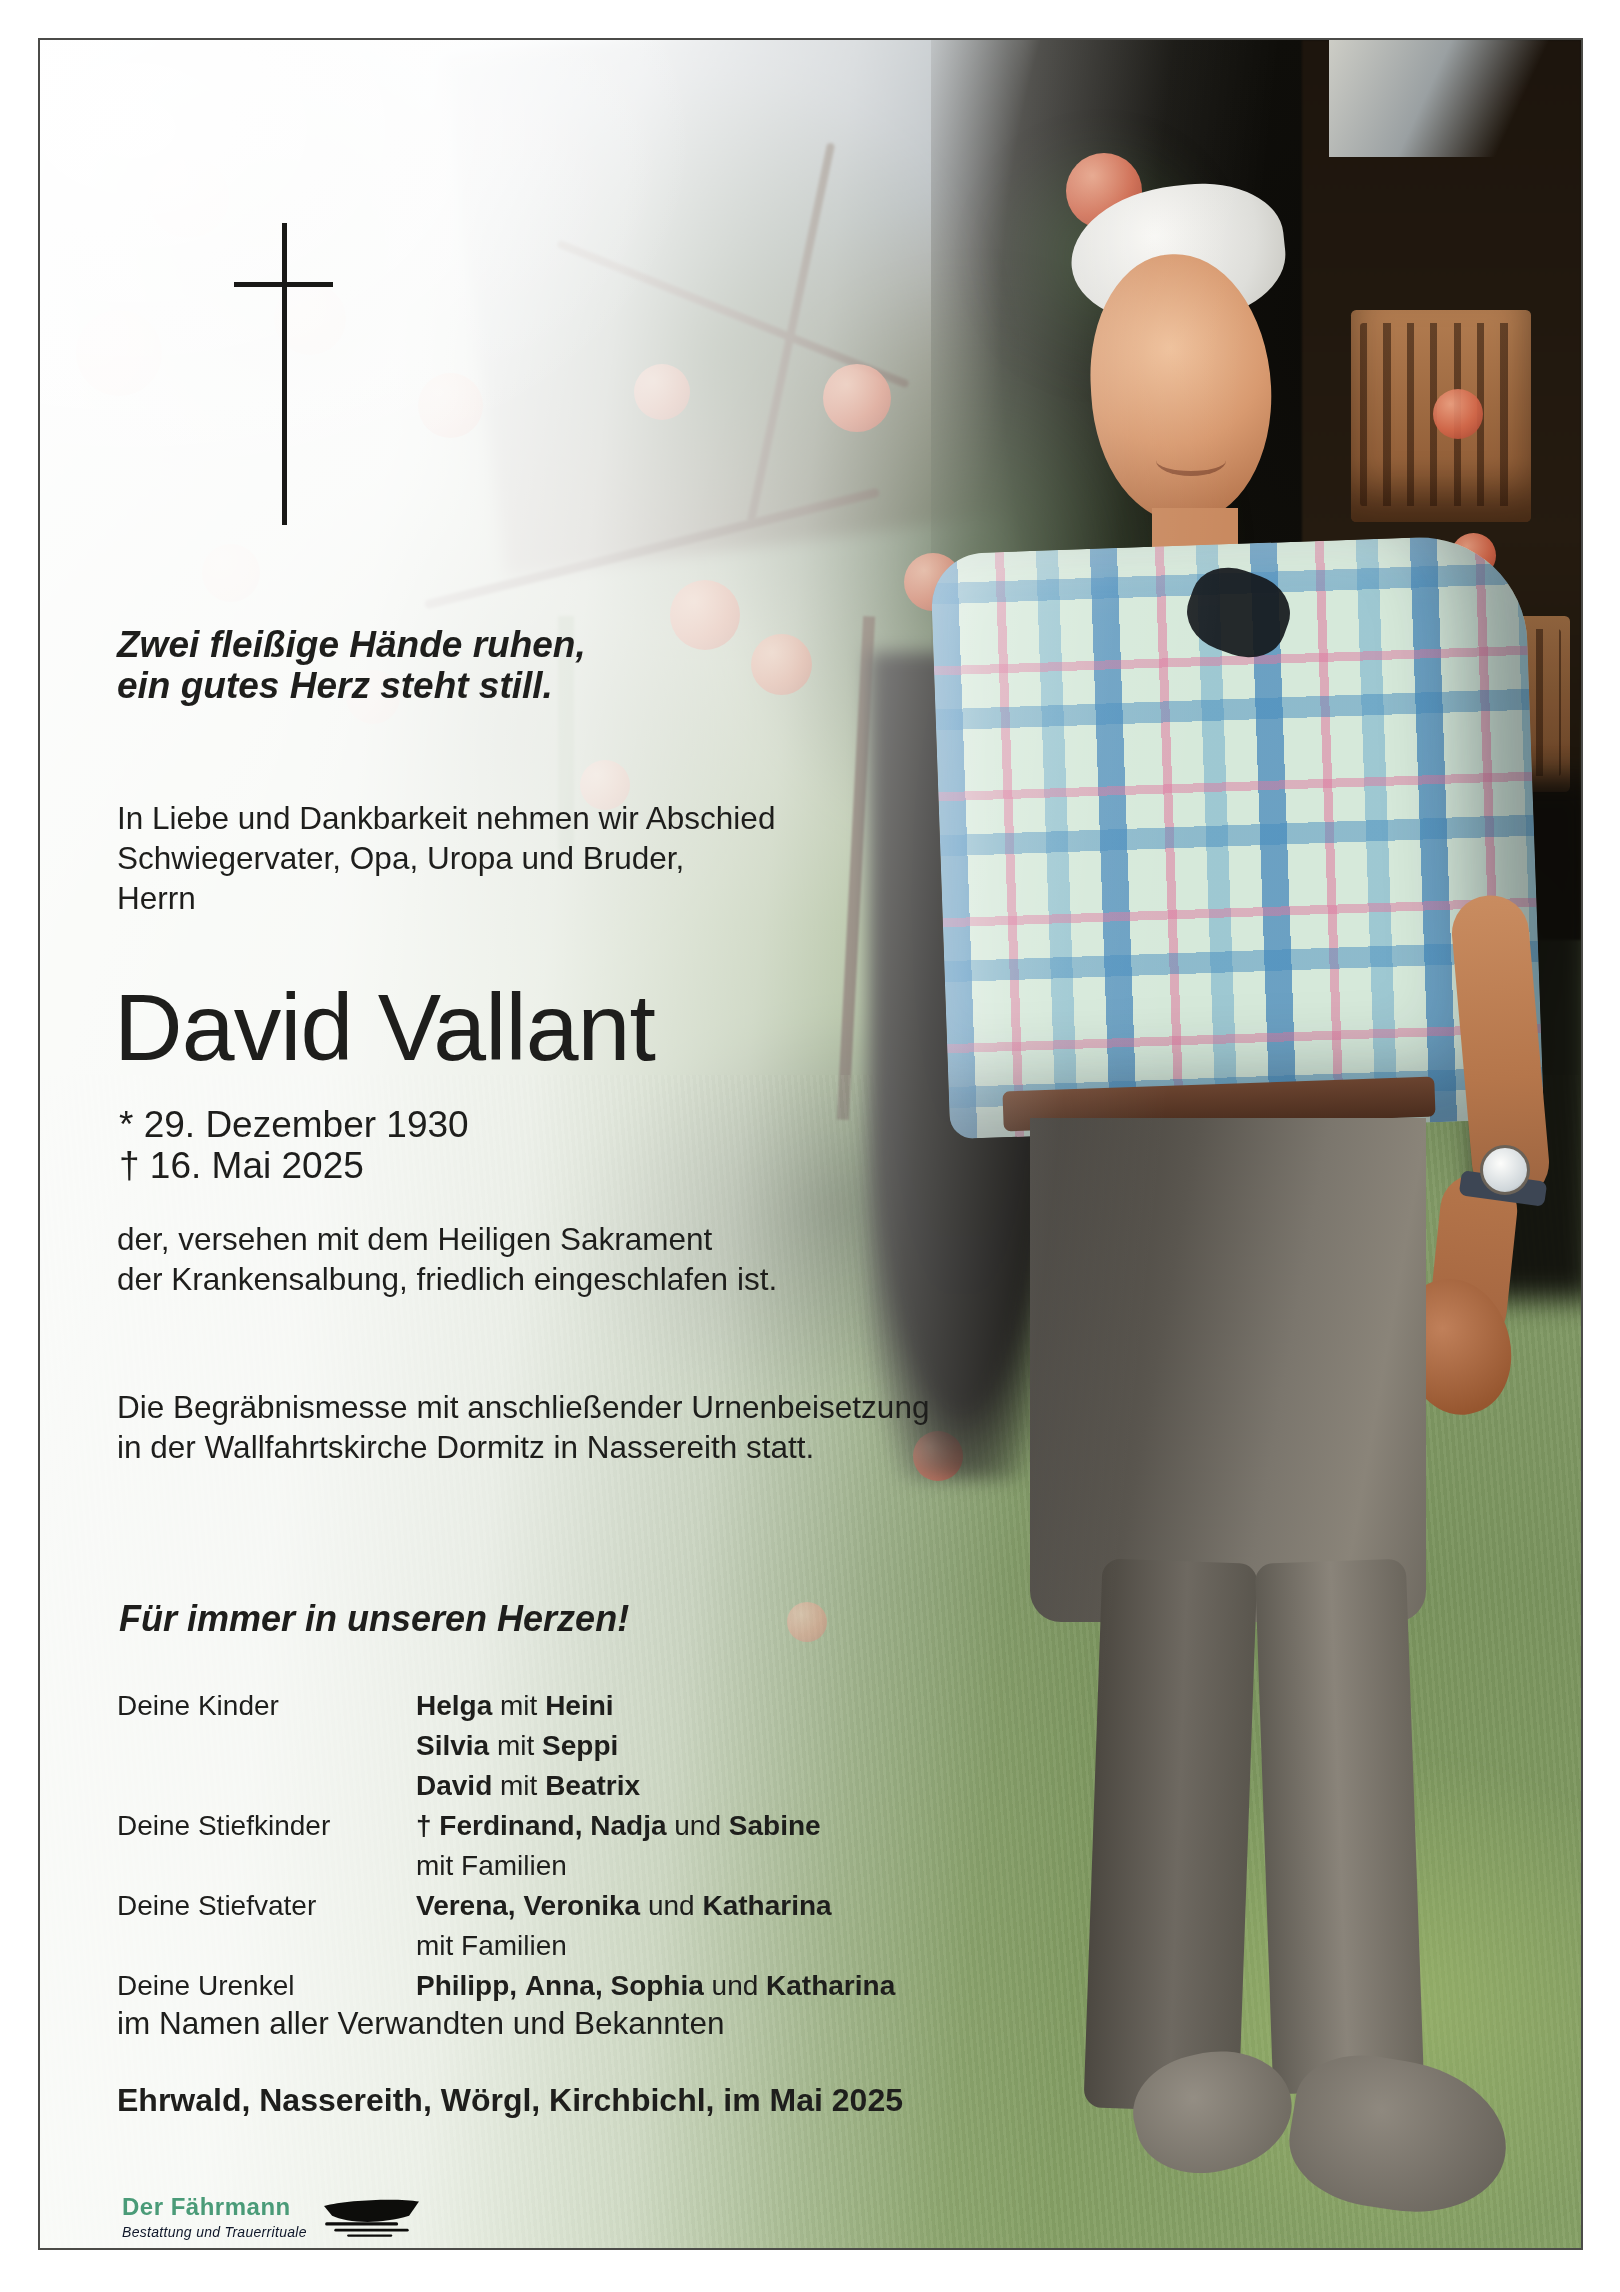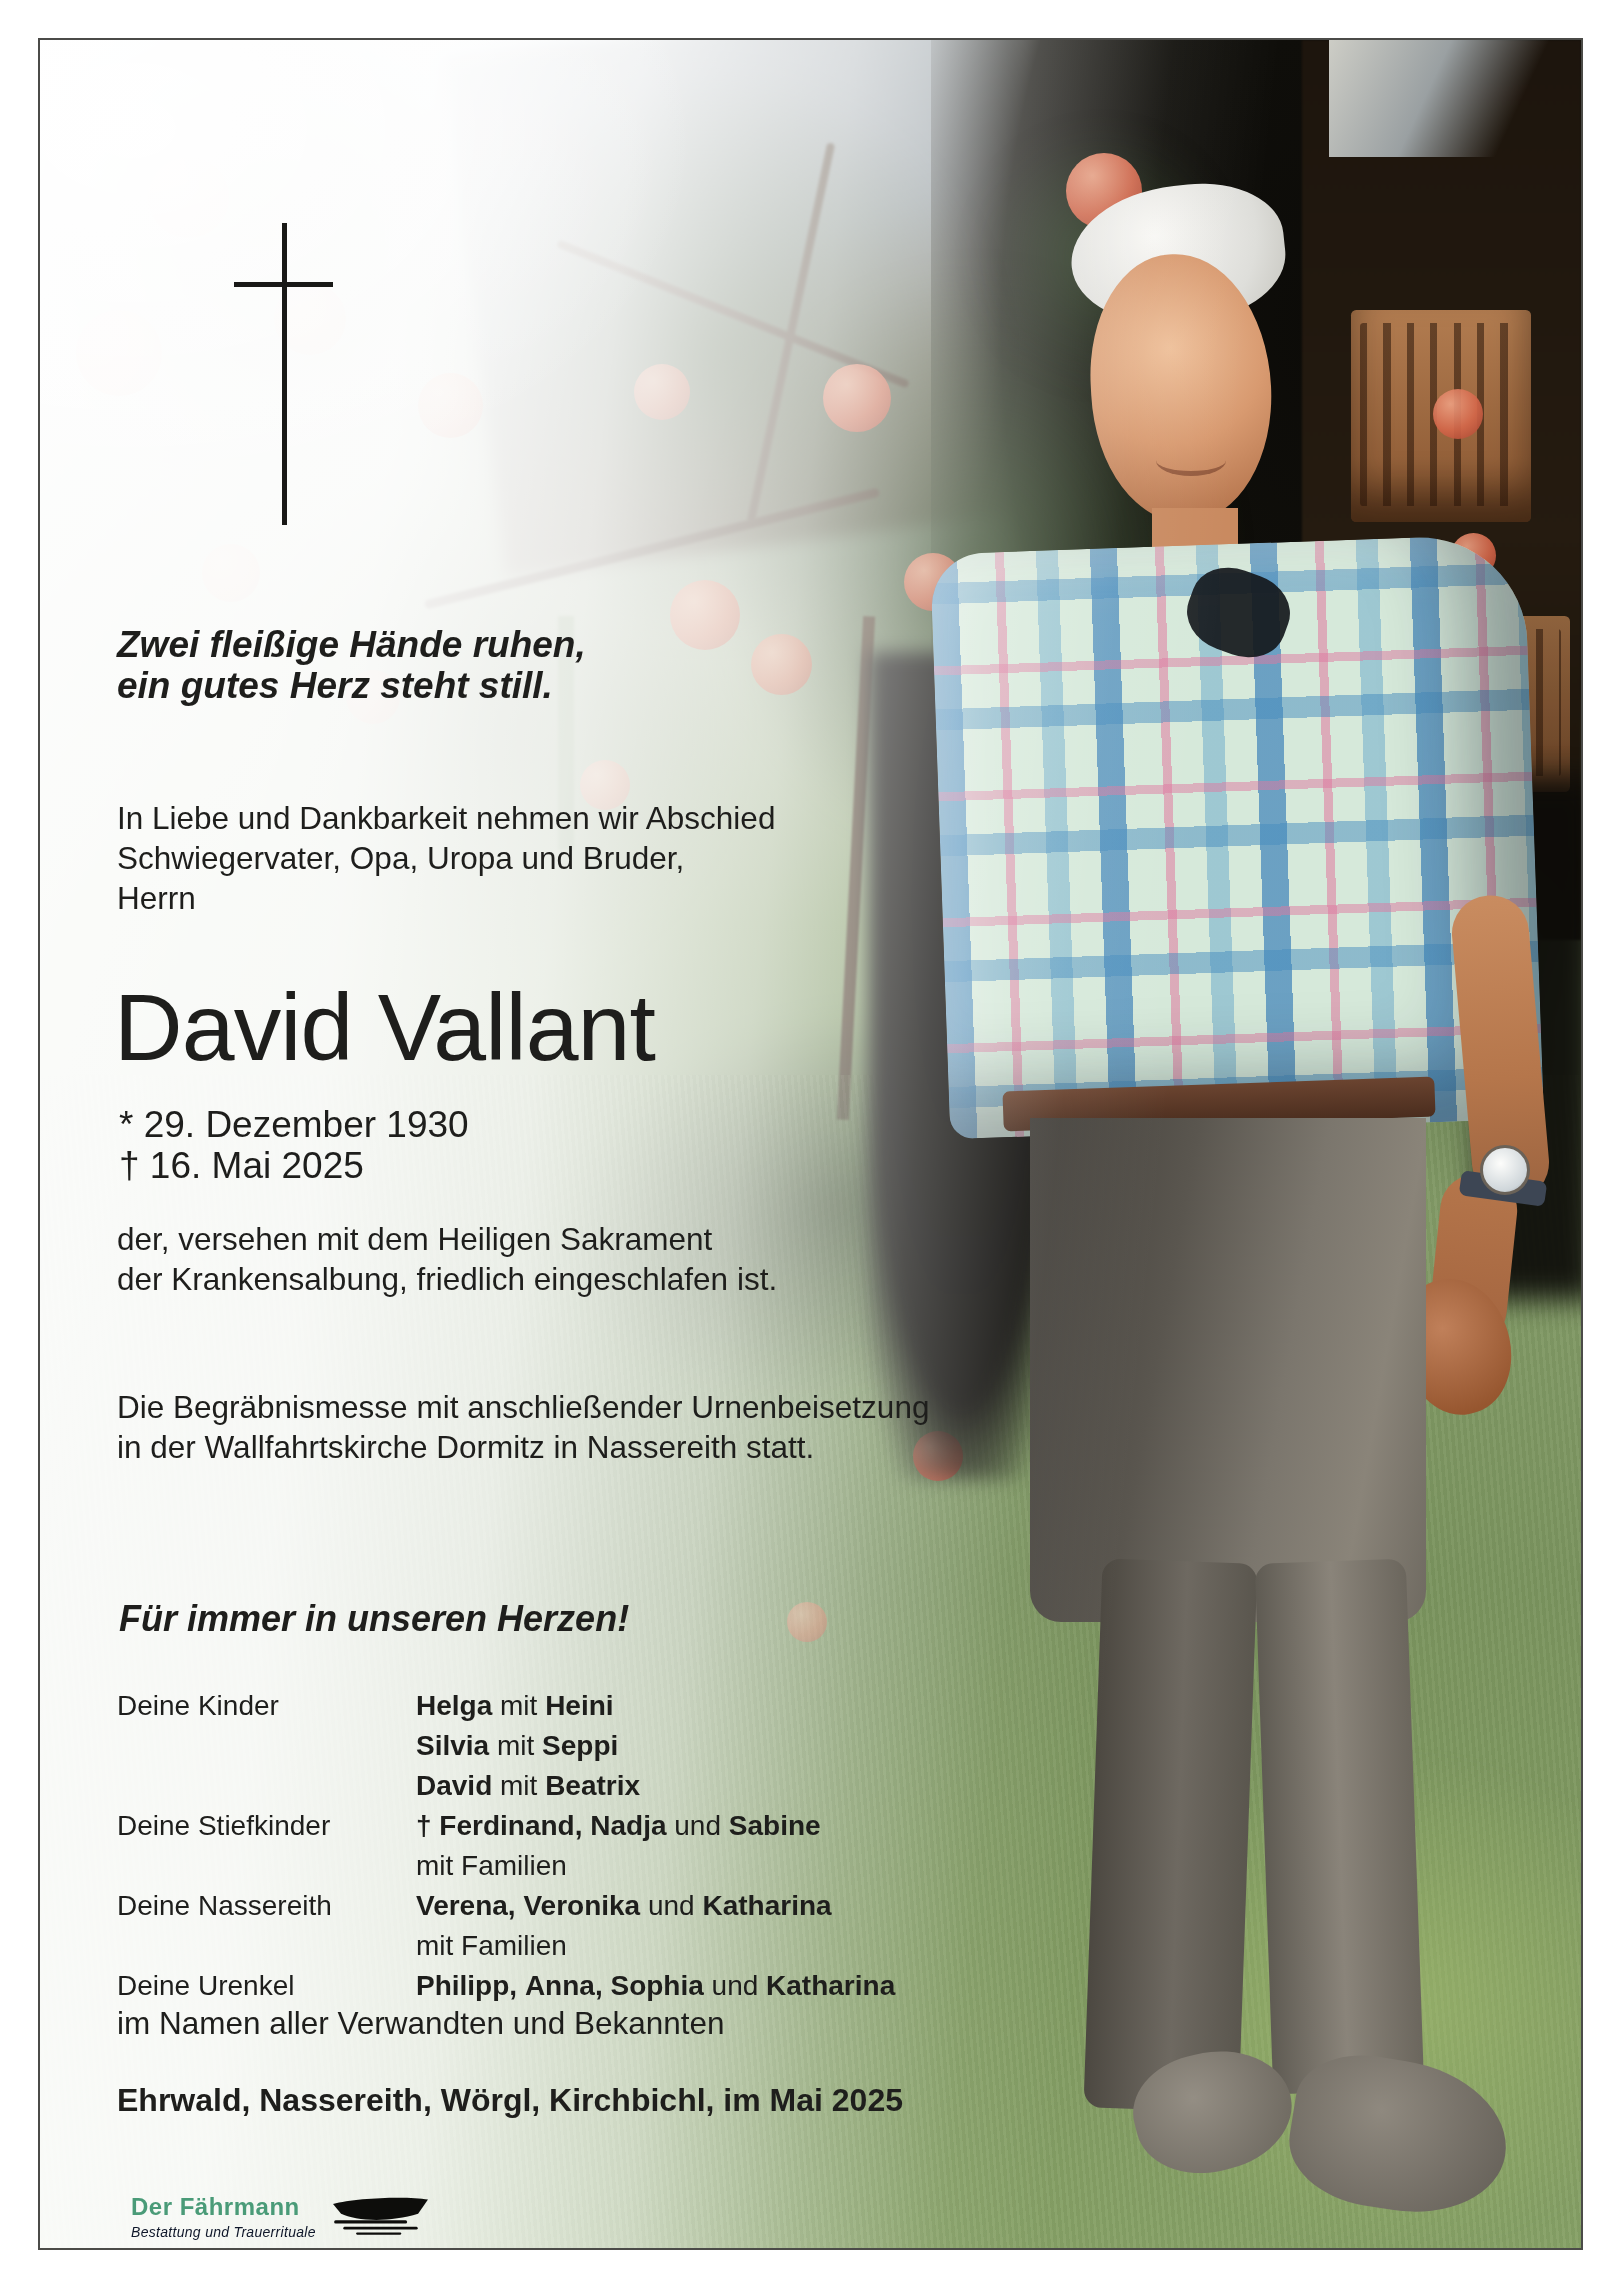--- a/index.html
+++ b/index.html
@@ -83,21 +83,21 @@
   .dates{left:79px;top:1064px;font-size:37px;line-height:41px;}
   .passing{left:77px;top:1179px;font-size:31.5px;line-height:40px;}
   .funeral{left:77px;top:1347px;font-size:31.5px;line-height:40px;}
   .hearts{left:79px;top:1557px;font-size:36px;line-height:43px;font-weight:bold;font-style:italic;}
   .family{left:77px;top:1646px;font-size:28px;line-height:40px;}
   .family .row{display:flex;}
   .family .lbl{width:299px;flex:none;}
   .family b{font-weight:bold;}
   .closing{left:77px;top:1963px;font-size:31.5px;line-height:40px;}
   .cities{left:77px;top:2040px;font-size:32px;line-height:41px;font-weight:bold;}
-  .logo{left:91px;top:2153px;display:flex;align-items:flex-start;}
+  .logo{left:82px;top:2153px;display:flex;align-items:flex-end;}
   .logo-name{font-size:24px;font-weight:bold;color:var(--logo-green);letter-spacing:0.5px;}
   .logo-sub{font-size:14px;color:#0f172a;margin-top:2.7px;letter-spacing:0.3px;font-style:italic;}
   .boat{margin-left:14.4px;margin-top:1.8px;}
 </style>
 </head>
 <body>
 
 <div class="page">
   <div class="card">
 
@@ -213,21 +213,21 @@
         </div>
         <div class="row">
           <span class="lbl">Deine Stiefkinder</span>
           <span><b>† Ferdinand,</b><span> </span><b>Nadja</b><span> und </span><b>Sabine</b></span>
         </div>
         <div class="row">
           <span class="lbl"></span>
           <span><span>mit Familien</span></span>
         </div>
         <div class="row">
-          <span class="lbl">Deine Nassereith</span>
+          <span class="lbl">Deine Stiefvater</span>
           <span><b>Verena,</b><span> </span><b>Veronika</b><span> und </span><b>Katharina</b></span>
         </div>
         <div class="row">
           <span class="lbl"></span>
           <span><span>mit Familien</span></span>
         </div>
         <div class="row">
           <span class="lbl">Deine Urenkel</span>
           <span><b>Philipp,</b><span> </span><b>Anna,</b><span> </span><b>Sophia</b><span> und </span><b>Katharina</b></span>
         </div>

